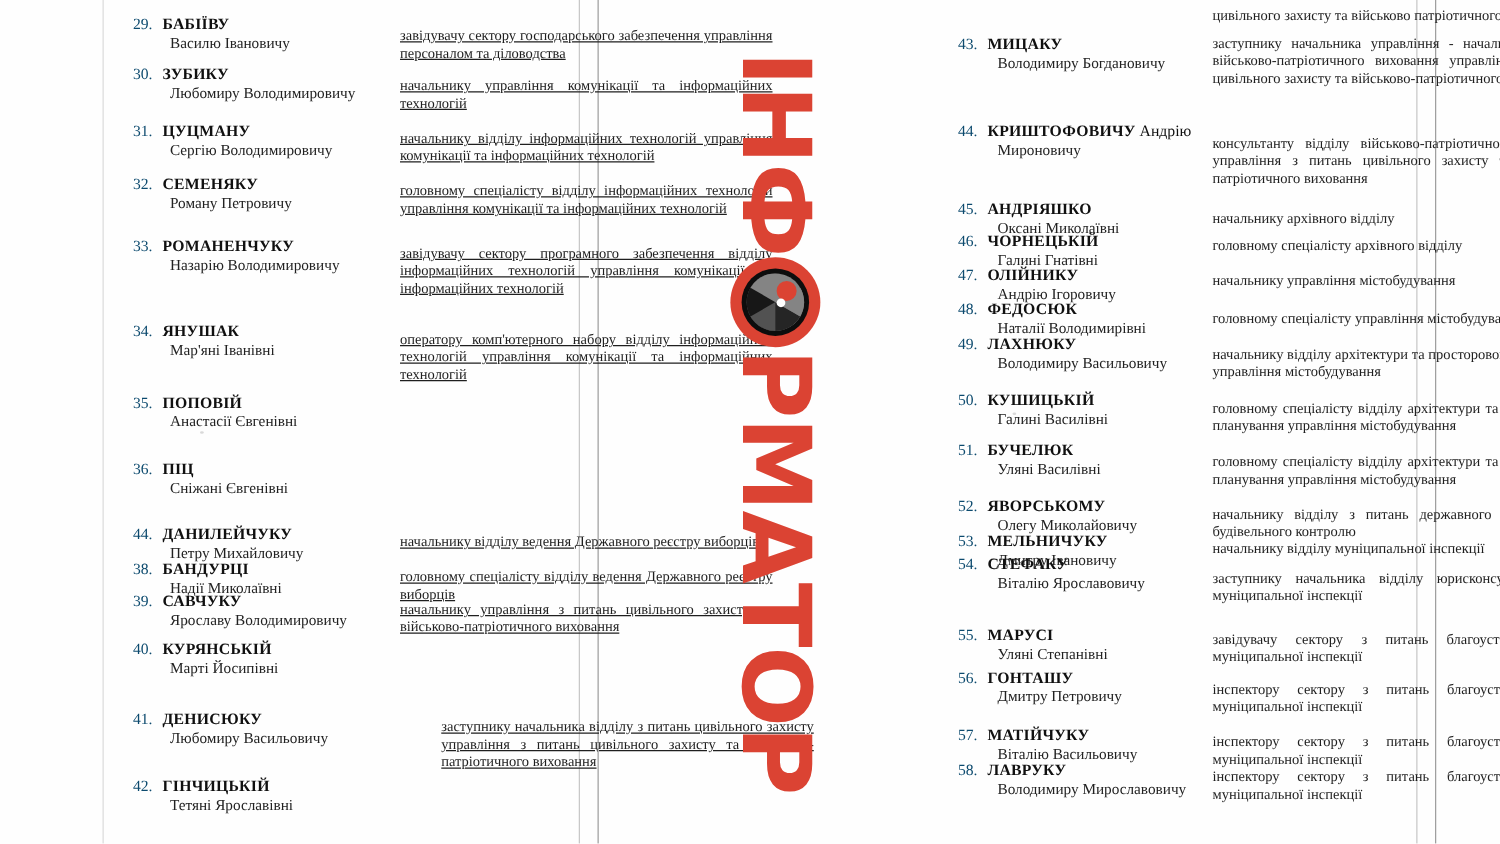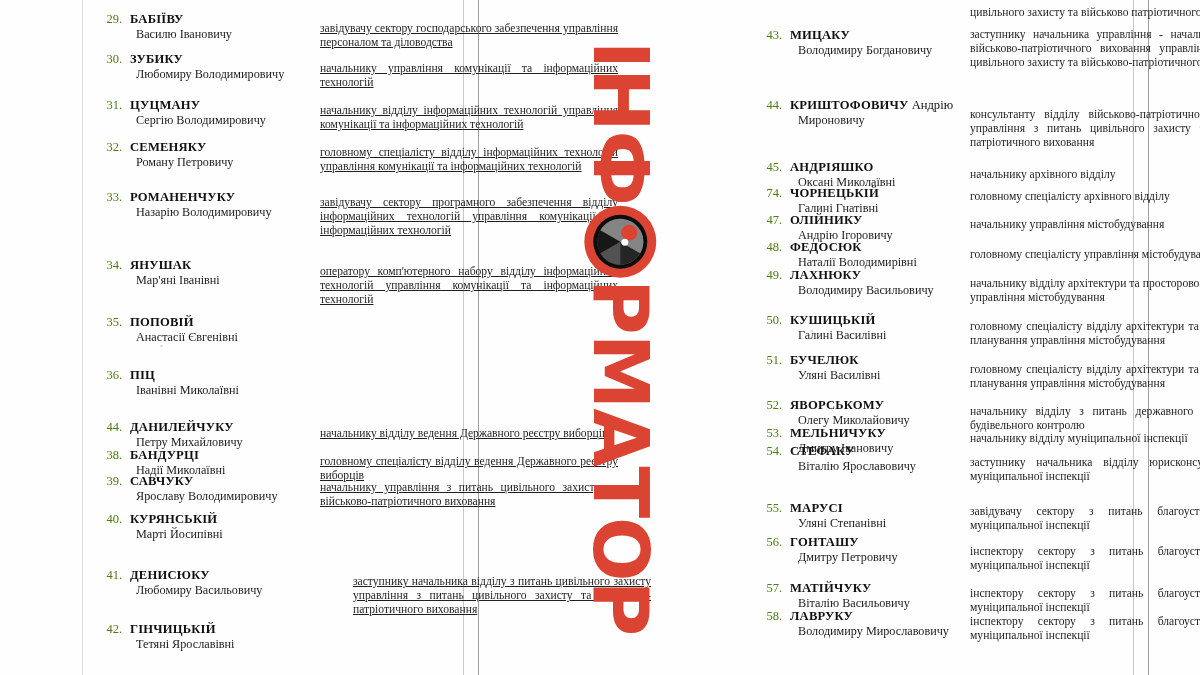--- a/index.html
+++ b/index.html
@@ -50,21 +50,21 @@
     width:100%;
   }
 
   .num{
     position:absolute;
     left:0;
     width:30px;
     text-align:right;
     font-size:12.5px;
     line-height:14px;
-    color:#4d7c0f;
+    color:#0c4a6e;
   }
   .names{
     position:absolute;
     left:38px;
     width:168px;
   }
   #col-right .names{ width:185px; }
 
   .surname{
     font-weight:bold;
@@ -249,21 +249,21 @@
       <div class="num">35.</div>
       <div class="names">
         <span class="surname">ПОПОВІЙ</span>
         <span class="patronym">Анастасії Євгенівні</span>
       </div>
     </div>
     <div class="entry" style="top: 368px;">
       <div class="num">36.</div>
       <div class="names">
         <span class="surname">ПІЦ</span>
-        <span class="patronym">Іванівні Миколаївні</span>
+        <span class="patronym">Сніжані Євгенівні</span>
       </div>
     </div>
     <div class="entry" style="top: 420px;">
       <div class="num">44.</div>
       <div class="names">
         <span class="surname">ДАНИЛЕЙЧУКУ</span>
         <span class="patronym">Петру Михайловичу</span>
       </div>
     </div>
     <div class="desc" style="top: 427px;">начальнику відділу ведення Державного реєстру виборців</div>
@@ -327,21 +327,21 @@
     <div class="desc" style="top: 108px;">консультанту відділу військово-патріотичного виховання управління з питань цивільного захисту та військово-патріотичного виховання</div>
     <div class="entry" style="top: 160px;">
       <div class="num">45.</div>
       <div class="names">
         <span class="surname">АНДРІЯШКО</span>
         <span class="patronym">Оксані Миколаївні</span>
       </div>
     </div>
     <div class="desc" style="top: 168px;">начальнику архівного відділу</div>
     <div class="entry" style="top: 186px;">
-      <div class="num">74.</div>
+      <div class="num">46.</div>
       <div class="names">
         <span class="surname">ЧОРНЕЦЬКІЙ</span>
         <span class="patronym">Галині Гнатівні</span>
       </div>
     </div>
     <div class="desc" style="top: 190px;">головному спеціалісту архівного відділу</div>
     <div class="entry" style="top: 213px;">
       <div class="num">47.</div>
       <div class="names">
         <span class="surname">ОЛІЙНИКУ</span>

